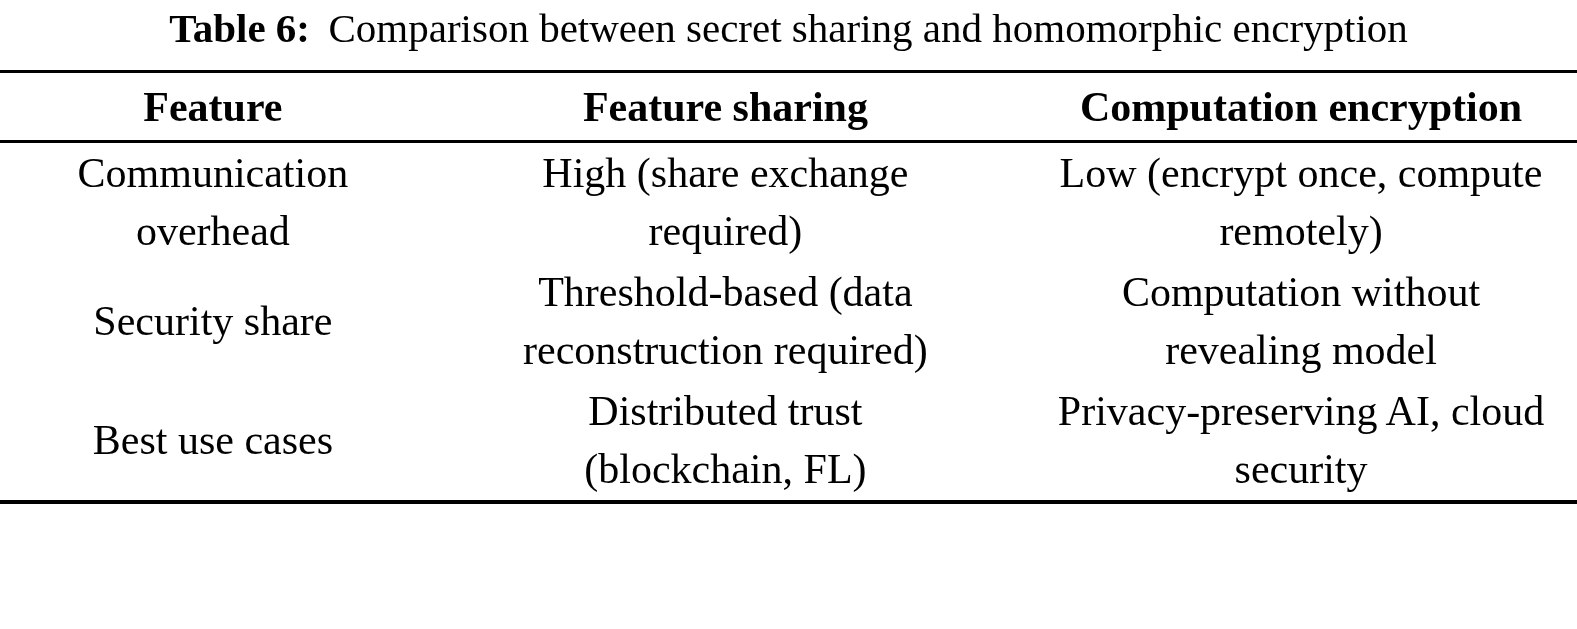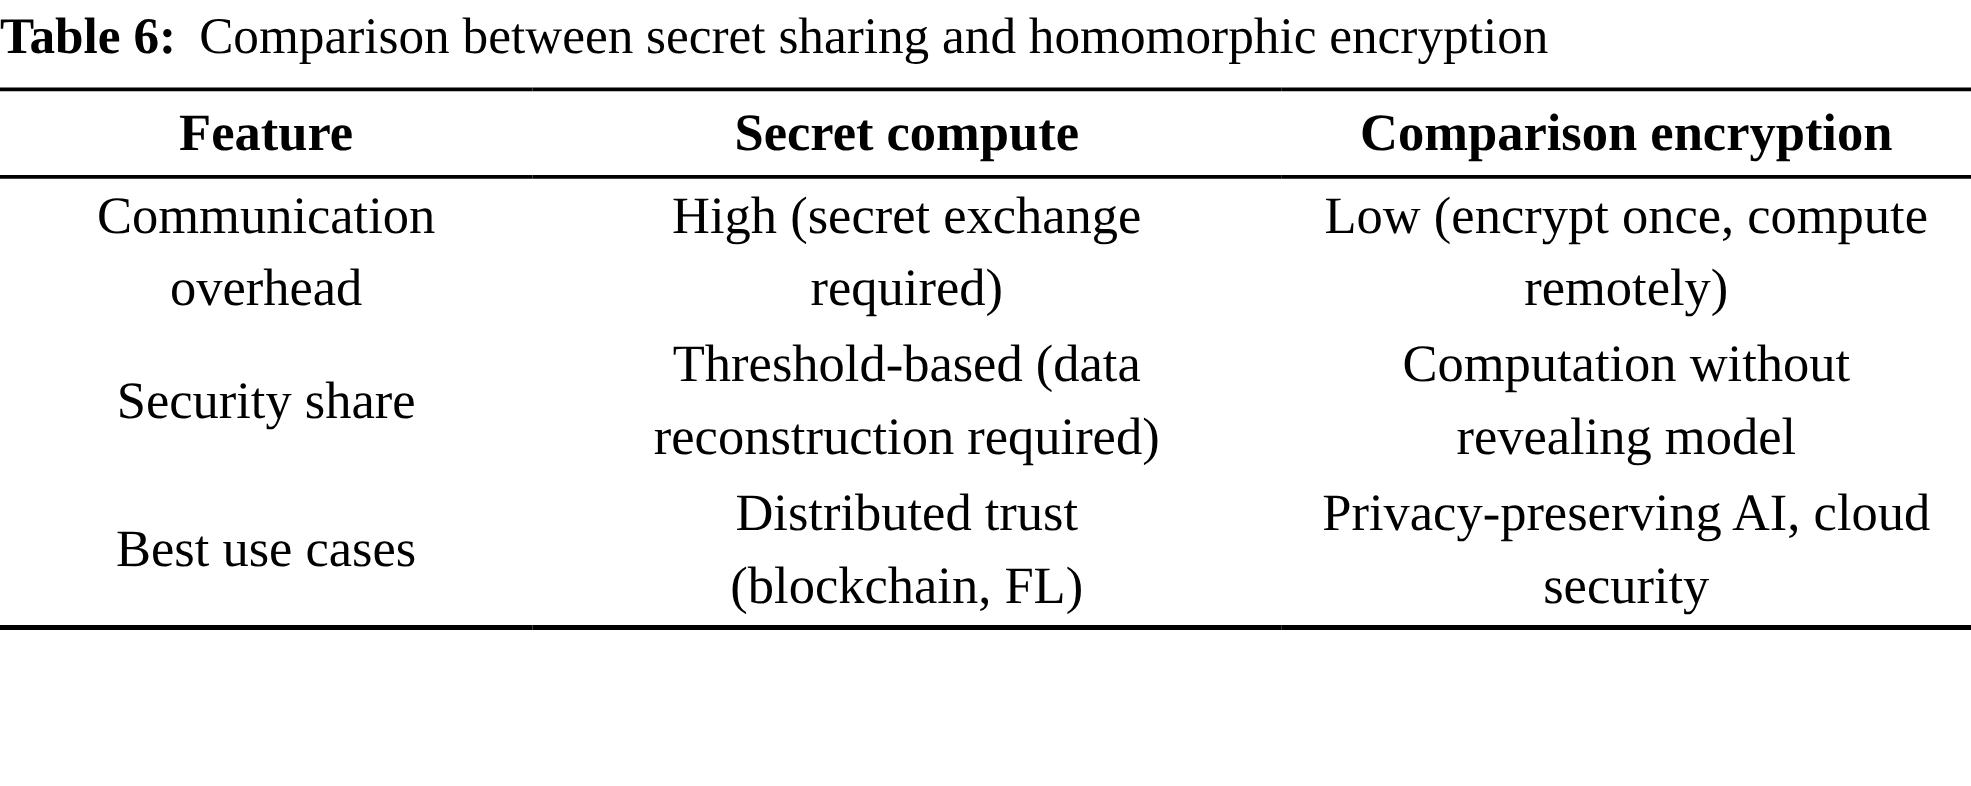--- a/index.html
+++ b/index.html
@@ -13,20 +13,21 @@
     height: 629px;
     background: #ffffff;
     color: #000000;
     font-family: "Liberation Serif", "DejaVu Serif", serif;
     overflow: hidden;
   }
   .caption {
     height: 67px;
     padding-top: 3px;
     font-size: 41px;
+    text-align: center;
     line-height: 1.25;
     white-space: nowrap;
   }
   .caption-label {
     font-weight: 700;
     margin-right: 0.45em;
   }
   table.cmp-table {
     width: 100%;
     border-collapse: collapse;
@@ -67,29 +68,29 @@
 
   <table class="cmp-table">
     <colgroup>
       <col class="c1">
       <col class="c2">
       <col class="c3">
     </colgroup>
     <thead>
       <tr>
         <th>Feature</th>
-        <th>Secret compute</th>
-        <th>Comparison encryption</th>
+        <th>Feature sharing</th>
+        <th>Computation encryption</th>
       </tr>
     </thead>
     <tbody>
       <tr>
         <td>Communication
 overhead</td>
-        <td>High (secret exchange
+        <td>High (share exchange
 required)</td>
         <td>Low (encrypt once, compute
 remotely)</td>
       </tr>
       <tr>
         <td>Security share</td>
         <td>Threshold-based (data
 reconstruction required)</td>
         <td>Computation without
 revealing model</td>

